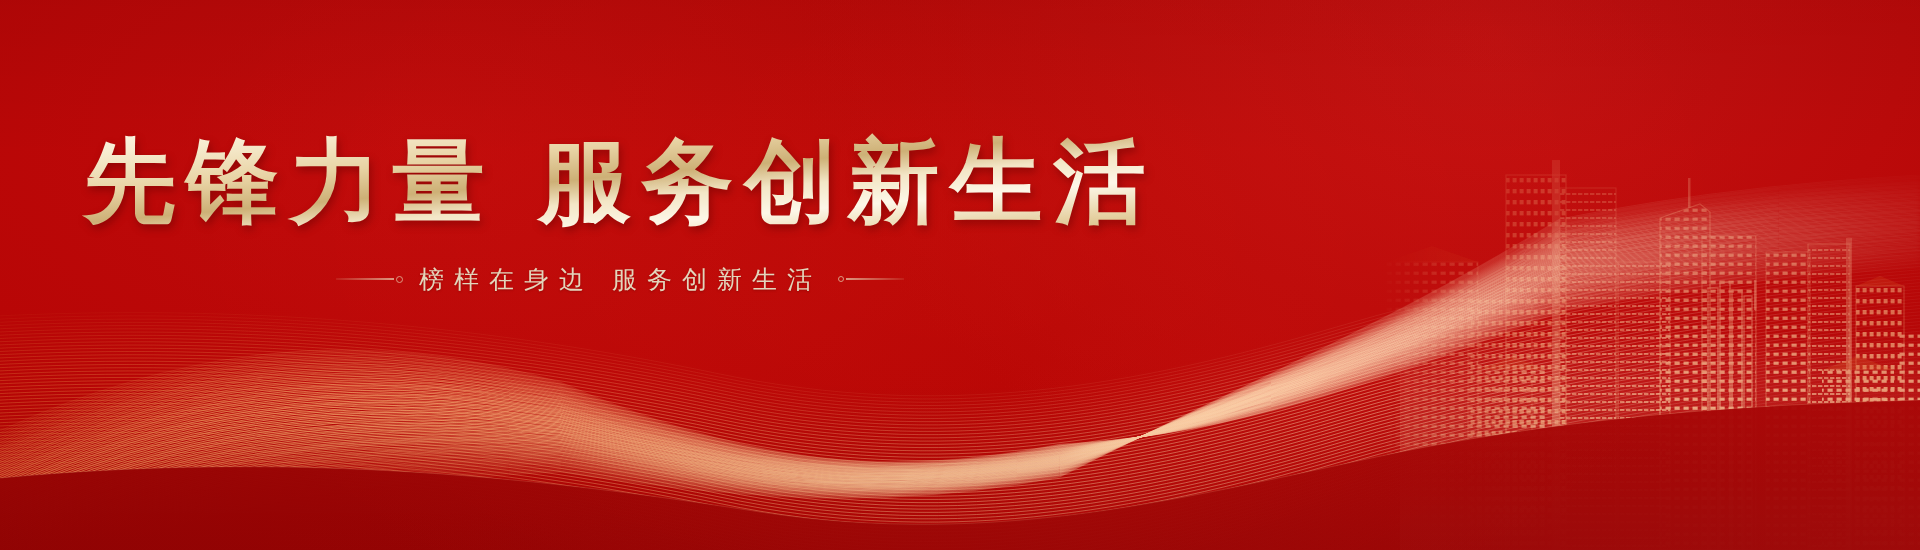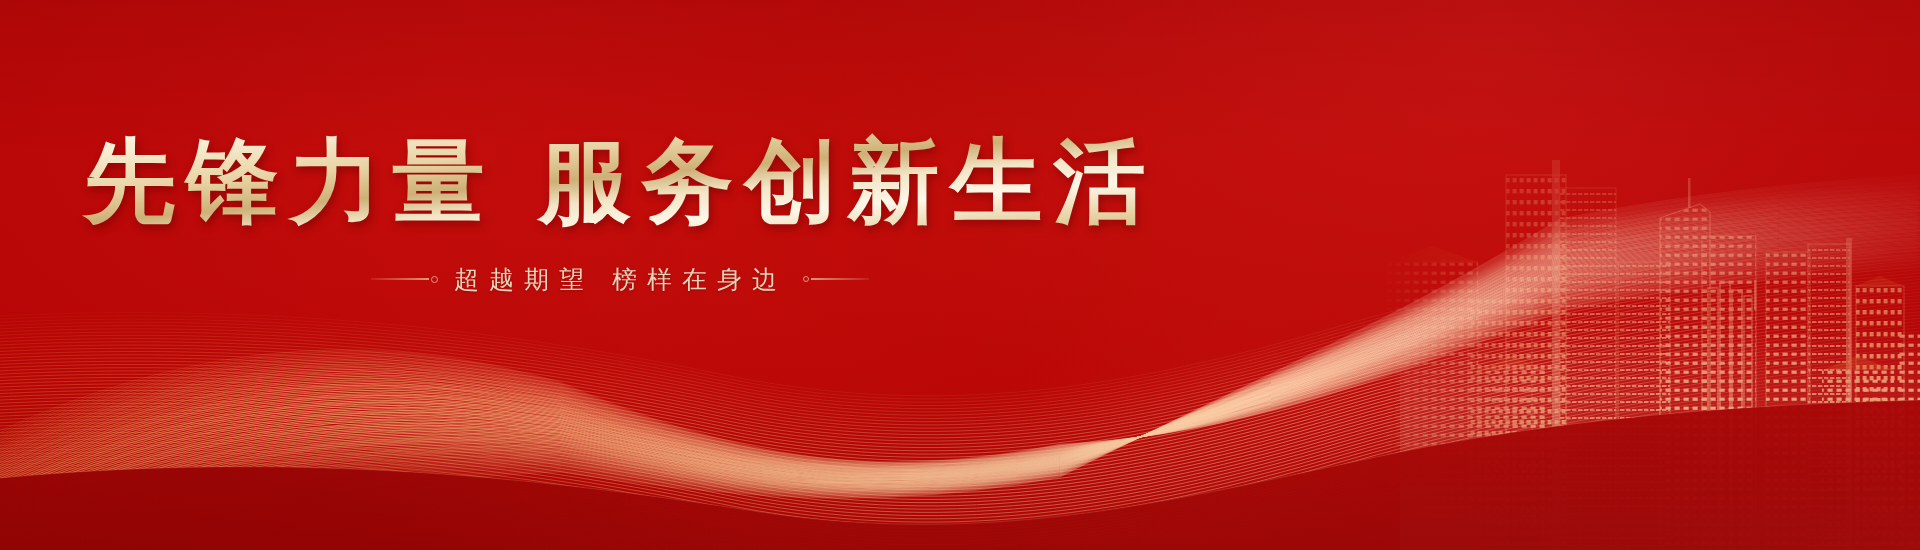--- a/index.html
+++ b/index.html
@@ -960,21 +960,21 @@
 
   <div class="text-block">
     <h1 class="main-title">先锋力量 服务创新生活</h1>
 
     <div class="sub-row">
       <span class="deco left">
         <span class="bar"></span>
         <span class="dot"></span>
       </span>
 
-      <span class="subtitle">超越期望  榜样在身边</span>
+      <span class="subtitle">榜样在身边  服务创新生活</span>
 
       <span class="deco right">
         <span class="dot"></span>
         <span class="bar"></span>
       </span>
     </div>
   </div>
 
 </div>
 

